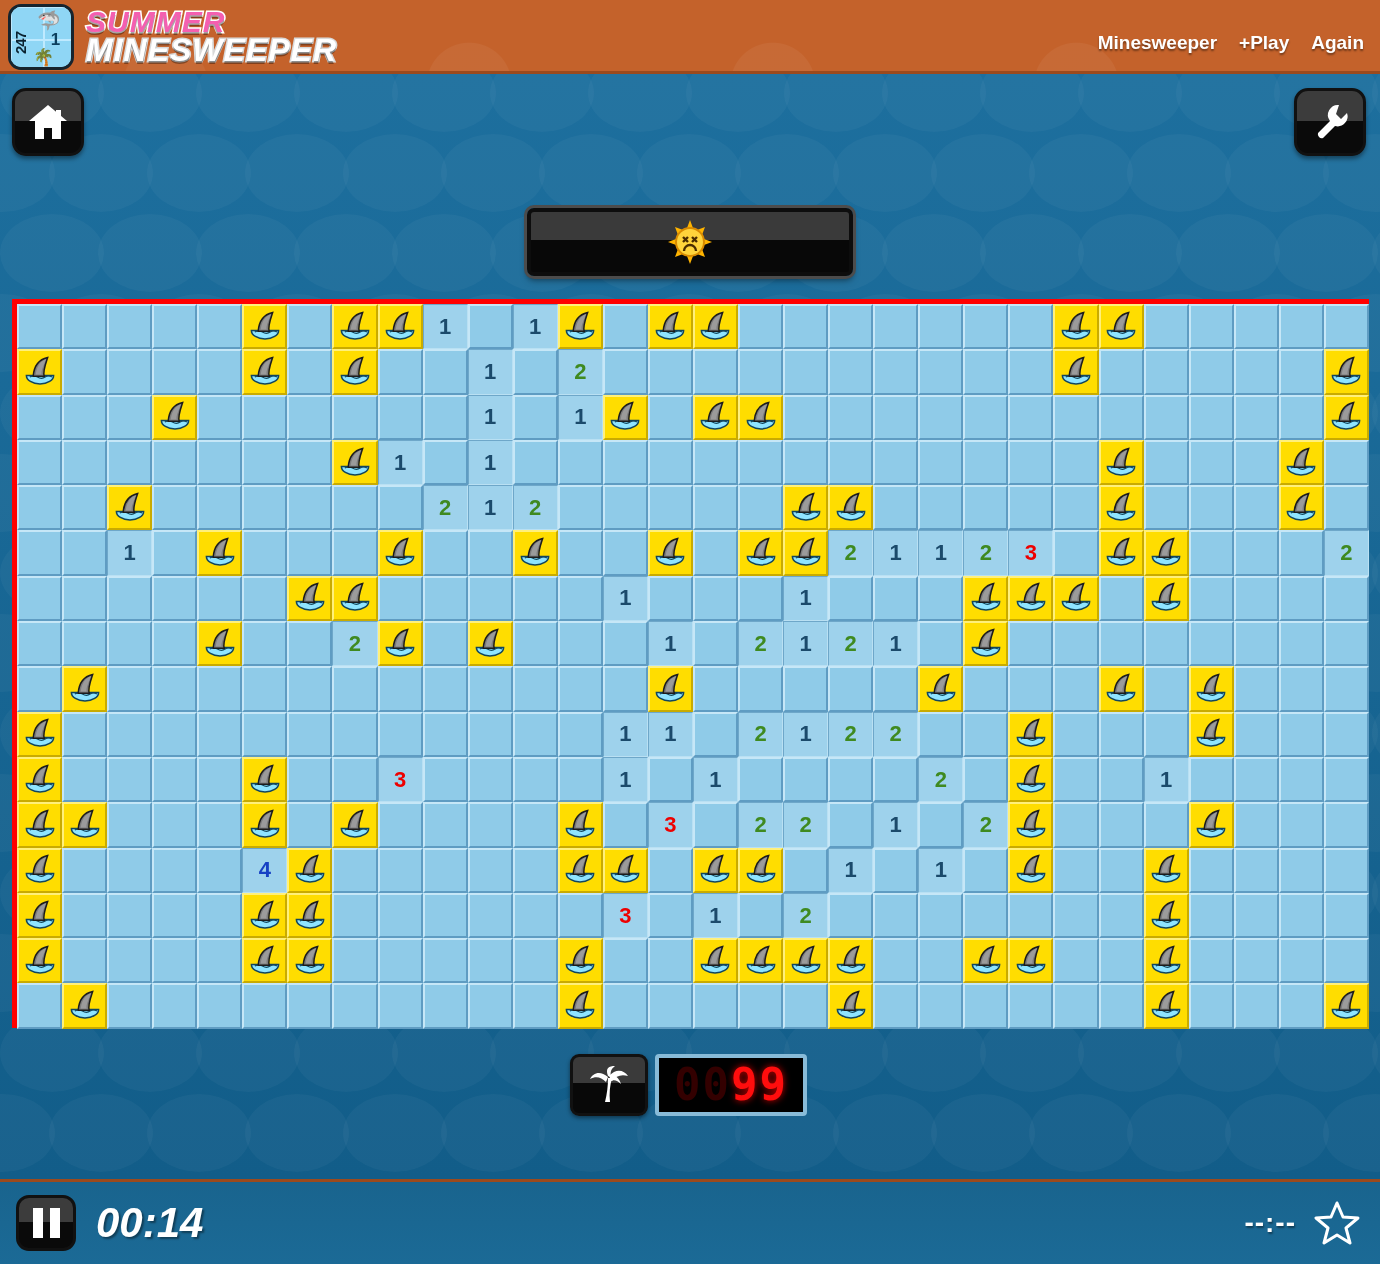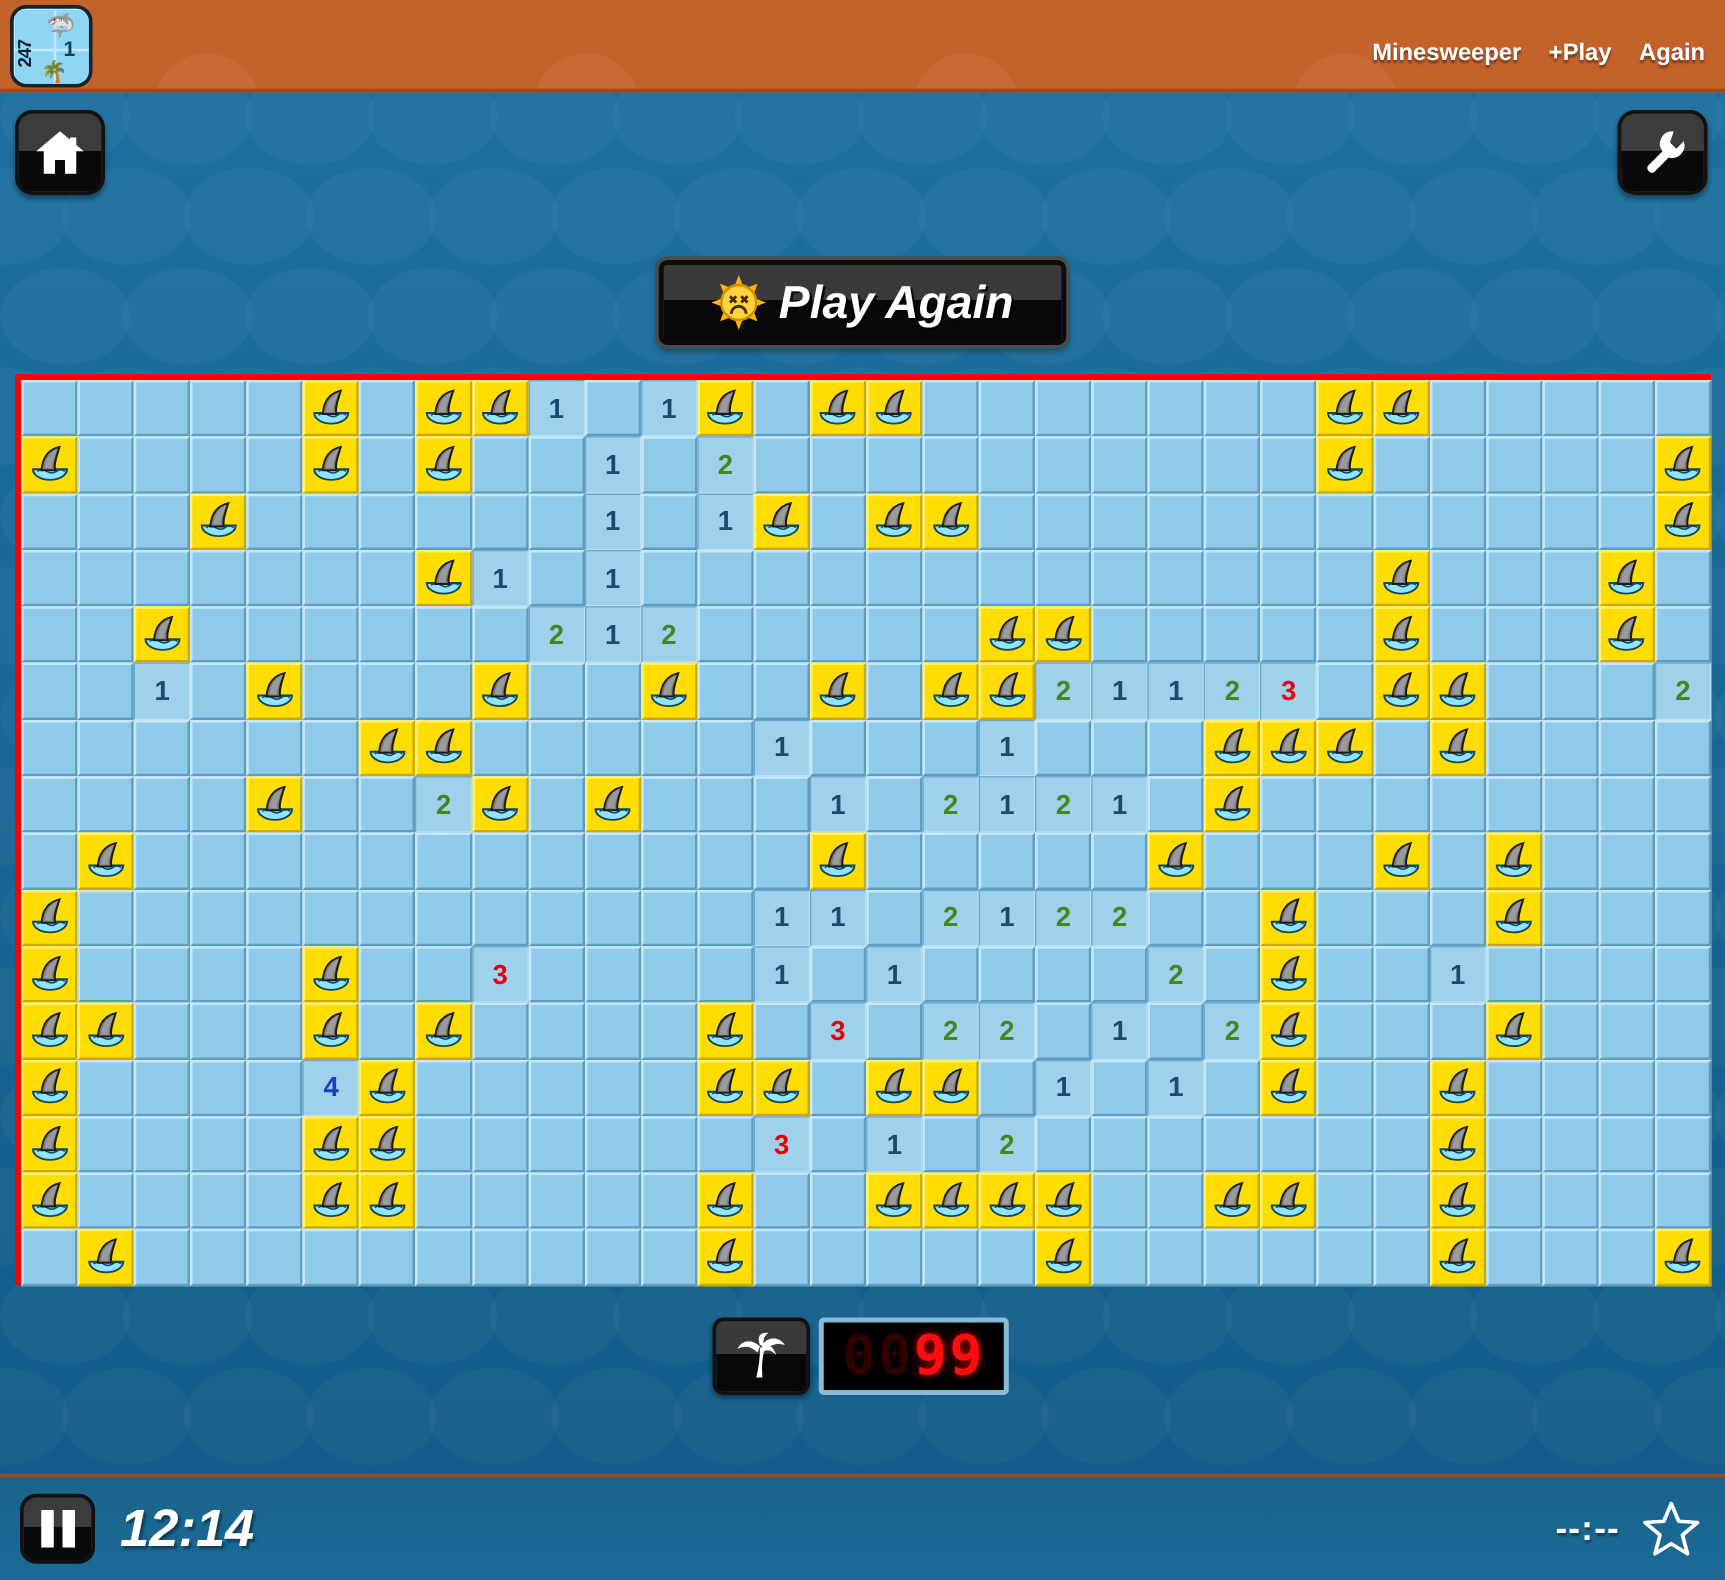--- a/index.html
+++ b/index.html
@@ -216,20 +216,24 @@
   <div id="logo-wrap">
     <div id="logo-tile">
       <div class="lt-cell" style="left:0;top:0;width:33px;height:33px;"></div>
       <div class="lt-cell" style="left:33px;top:0;width:33px;height:33px;"></div>
       <div class="lt-cell" style="left:0;top:33px;width:33px;height:33px;"></div>
       <div class="lt-cell" style="left:33px;top:33px;width:33px;height:33px;"></div>
       <div id="lt-fin">🦈</div>
       <div id="lt-num">1</div>
       <div id="lt-247">247</div>
       <div id="lt-palm">🌴</div>
+    </div>
+    <div id="logo-text">
+      <div id="logo-summer">SUMMER</div>
+      <div id="logo-mine">MINESWEEPER</div>
     </div>
   </div>
   <div id="nav">
     <span class="nav-link">Minesweeper</span>
     <span class="nav-link">+Play</span>
     <span class="nav-link">Again</span>
   </div>
 </div>
 
 <div id="sea">
@@ -467,21 +471,20 @@
       <polygon points="37,7 34,15 29,10"></polygon>
         <polygon points="37,37 29,34 34,29"></polygon>
       <polygon points="7,37 10,29 15,34"></polygon>
         <polygon points="7,7 15,10 10,15"></polygon>
     </g>
     <circle cx="22" cy="22" r="14" fill="#ffd43b" stroke="#d98b00" stroke-width="2"></circle>
     <path d="M15 17 l5 5 M20 17 l-5 5" stroke="#4a2d00" stroke-width="2.4" fill="none"></path>
     <path d="M24 17 l5 5 M29 17 l-5 5" stroke="#4a2d00" stroke-width="2.4" fill="none"></path>
     <path d="M16 31 a6 6 0 0 1 12 0" stroke="#4a2d00" stroke-width="2.4" fill="none"></path>
   </svg>
-  <span id="play-again-label">Play Again</span>
 </div>
 
 <div id="board-frame">
   <div id="board">
       <div class="cell"></div>
       <div class="cell"></div>
       <div class="cell"></div>
       <div class="cell"></div>
       <div class="cell"></div>
       <div class="cell flag">
@@ -1608,20 +1611,20 @@
     <span class="seg seg-on">9</span>
     <span class="seg seg-on">9</span>
   </div>
 </div>
 
 <div id="bottombar">
   <div id="pause-btn">
     <div class="pause-bar"></div>
     <div class="pause-bar"></div>
   </div>
-  <div id="clock">12:14</div>
+  <div id="clock">00:14</div>
   <div id="best-wrap">
     <span id="best-time">--:--</span>
     <svg width="46" height="44" viewBox="0 0 46 44">
       <polygon points="23,2 29,16 44,17 32,27 36,42 23,34 10,42 14,27 2,17 17,16" fill="none" stroke="#fff" stroke-width="3" stroke-linejoin="round"></polygon>
     </svg>
   </div>
 </div>
 
 </body></html>

